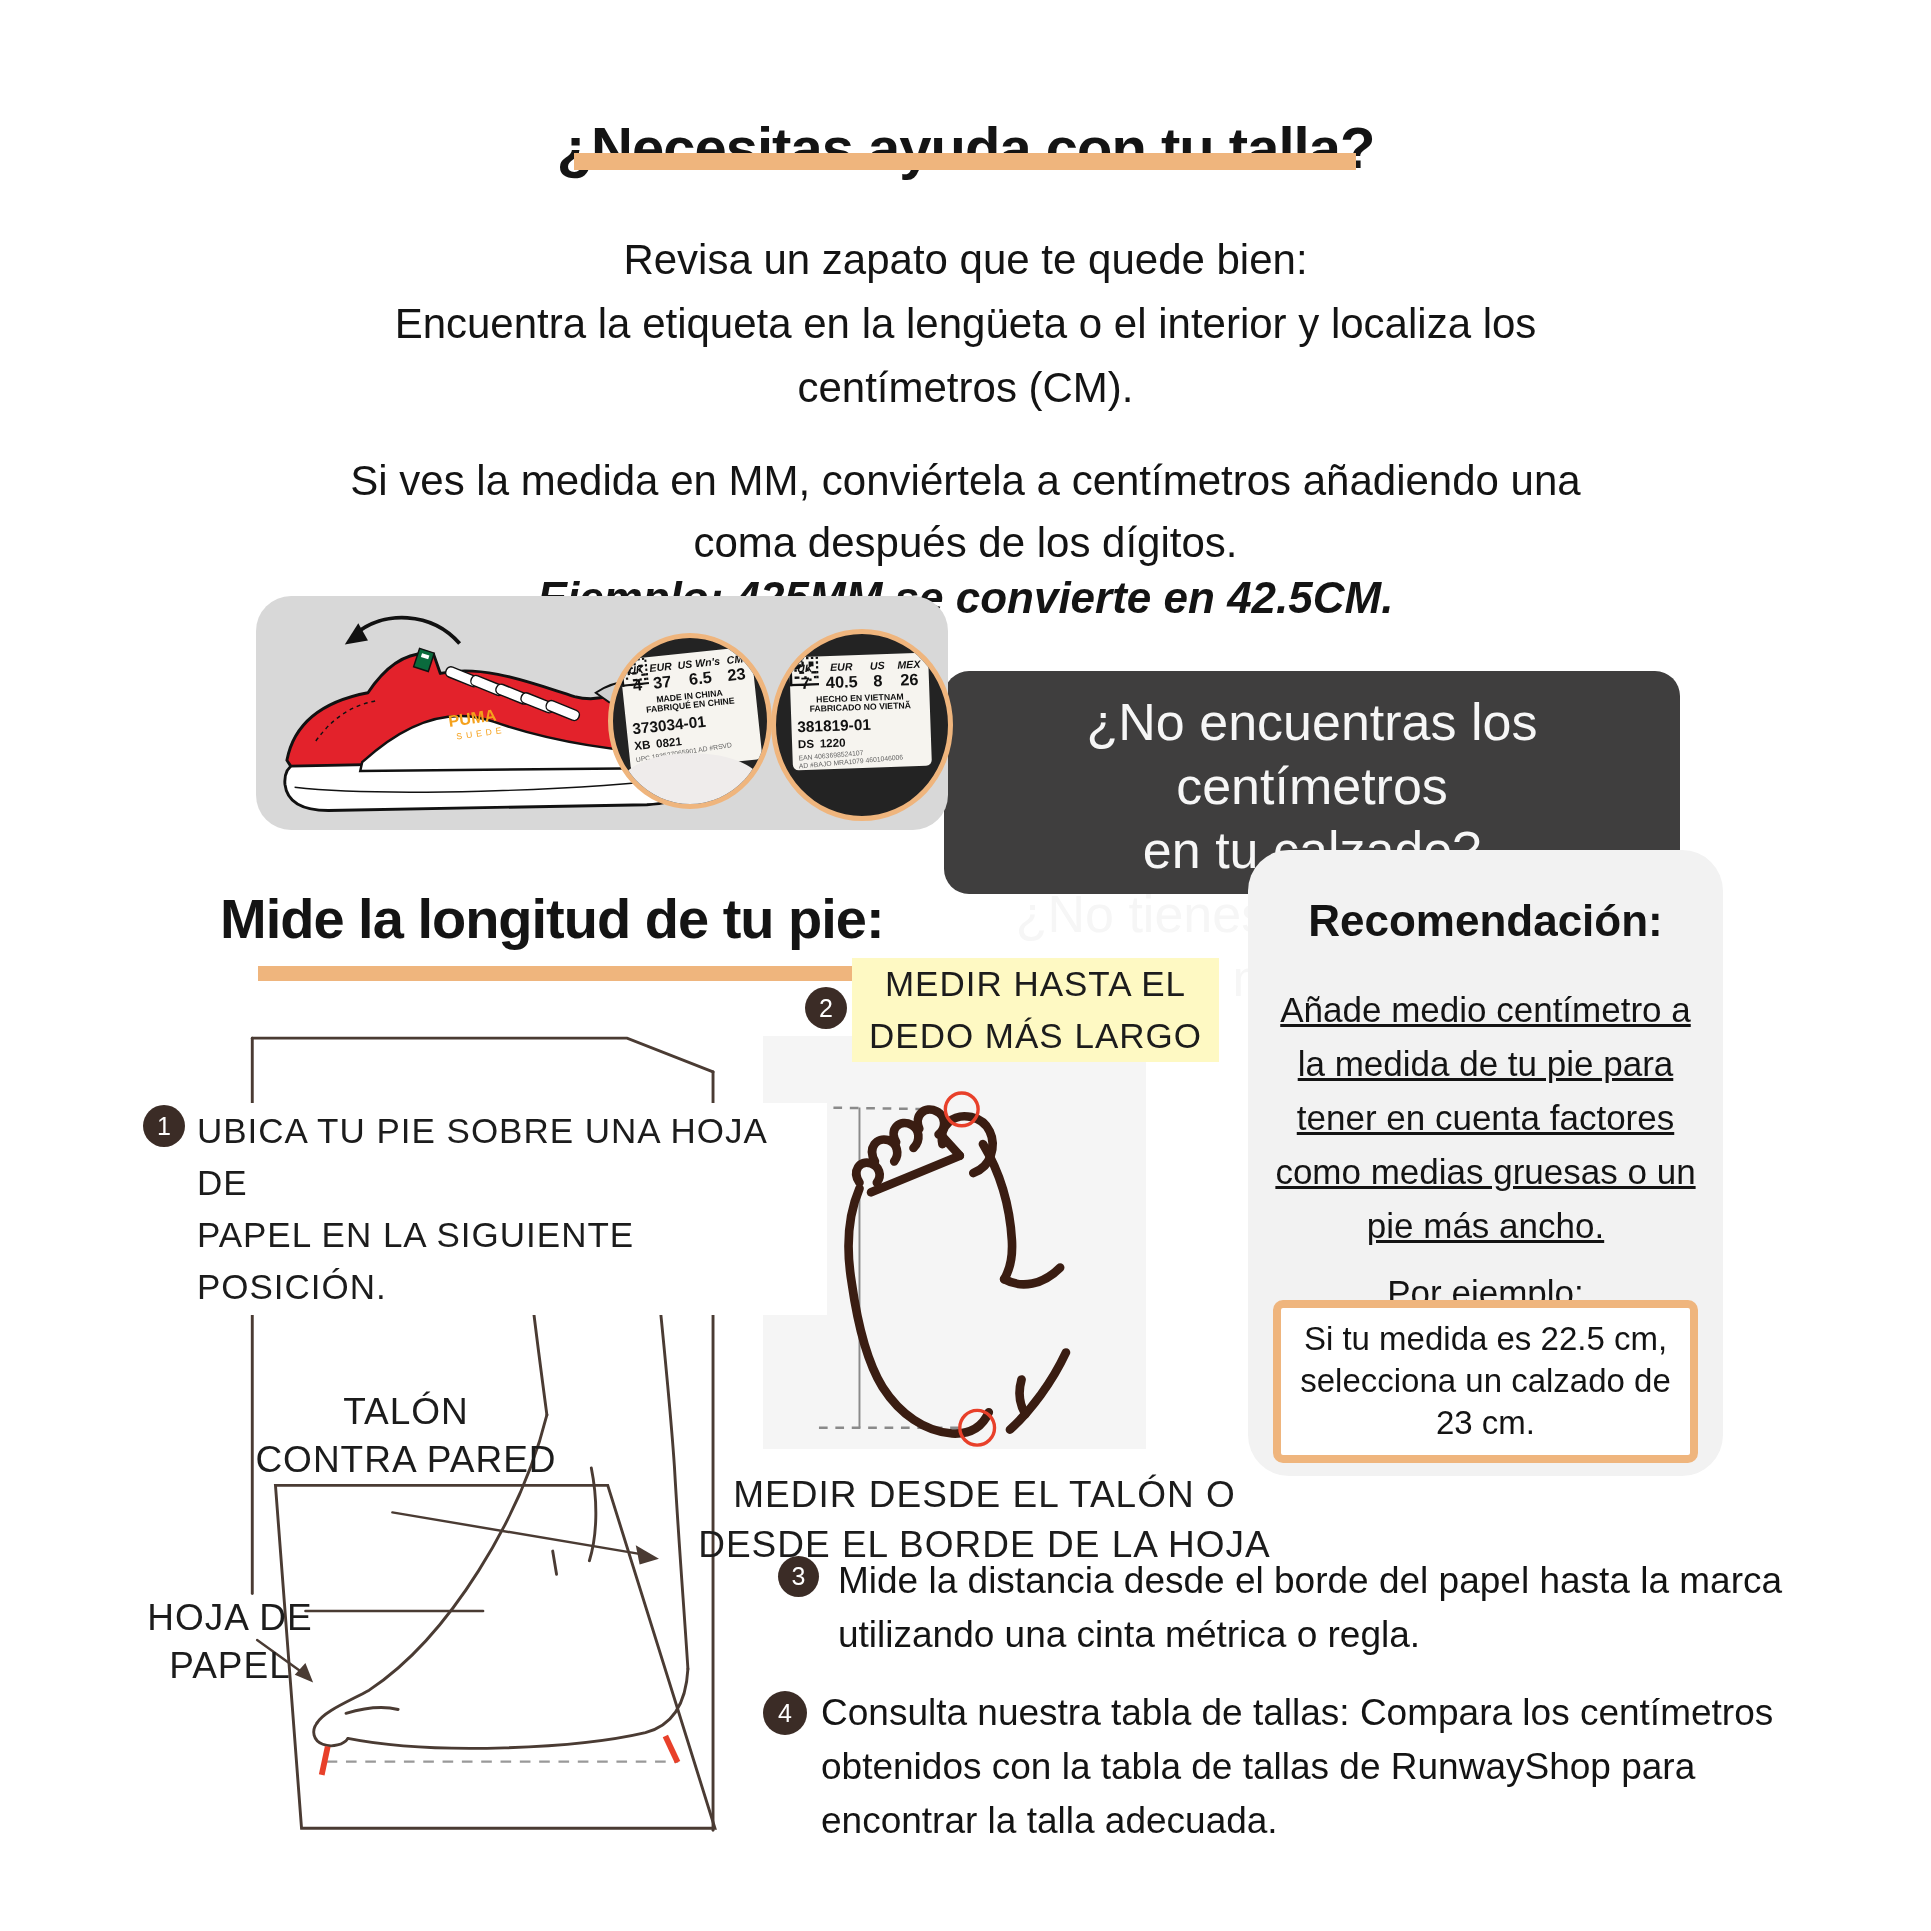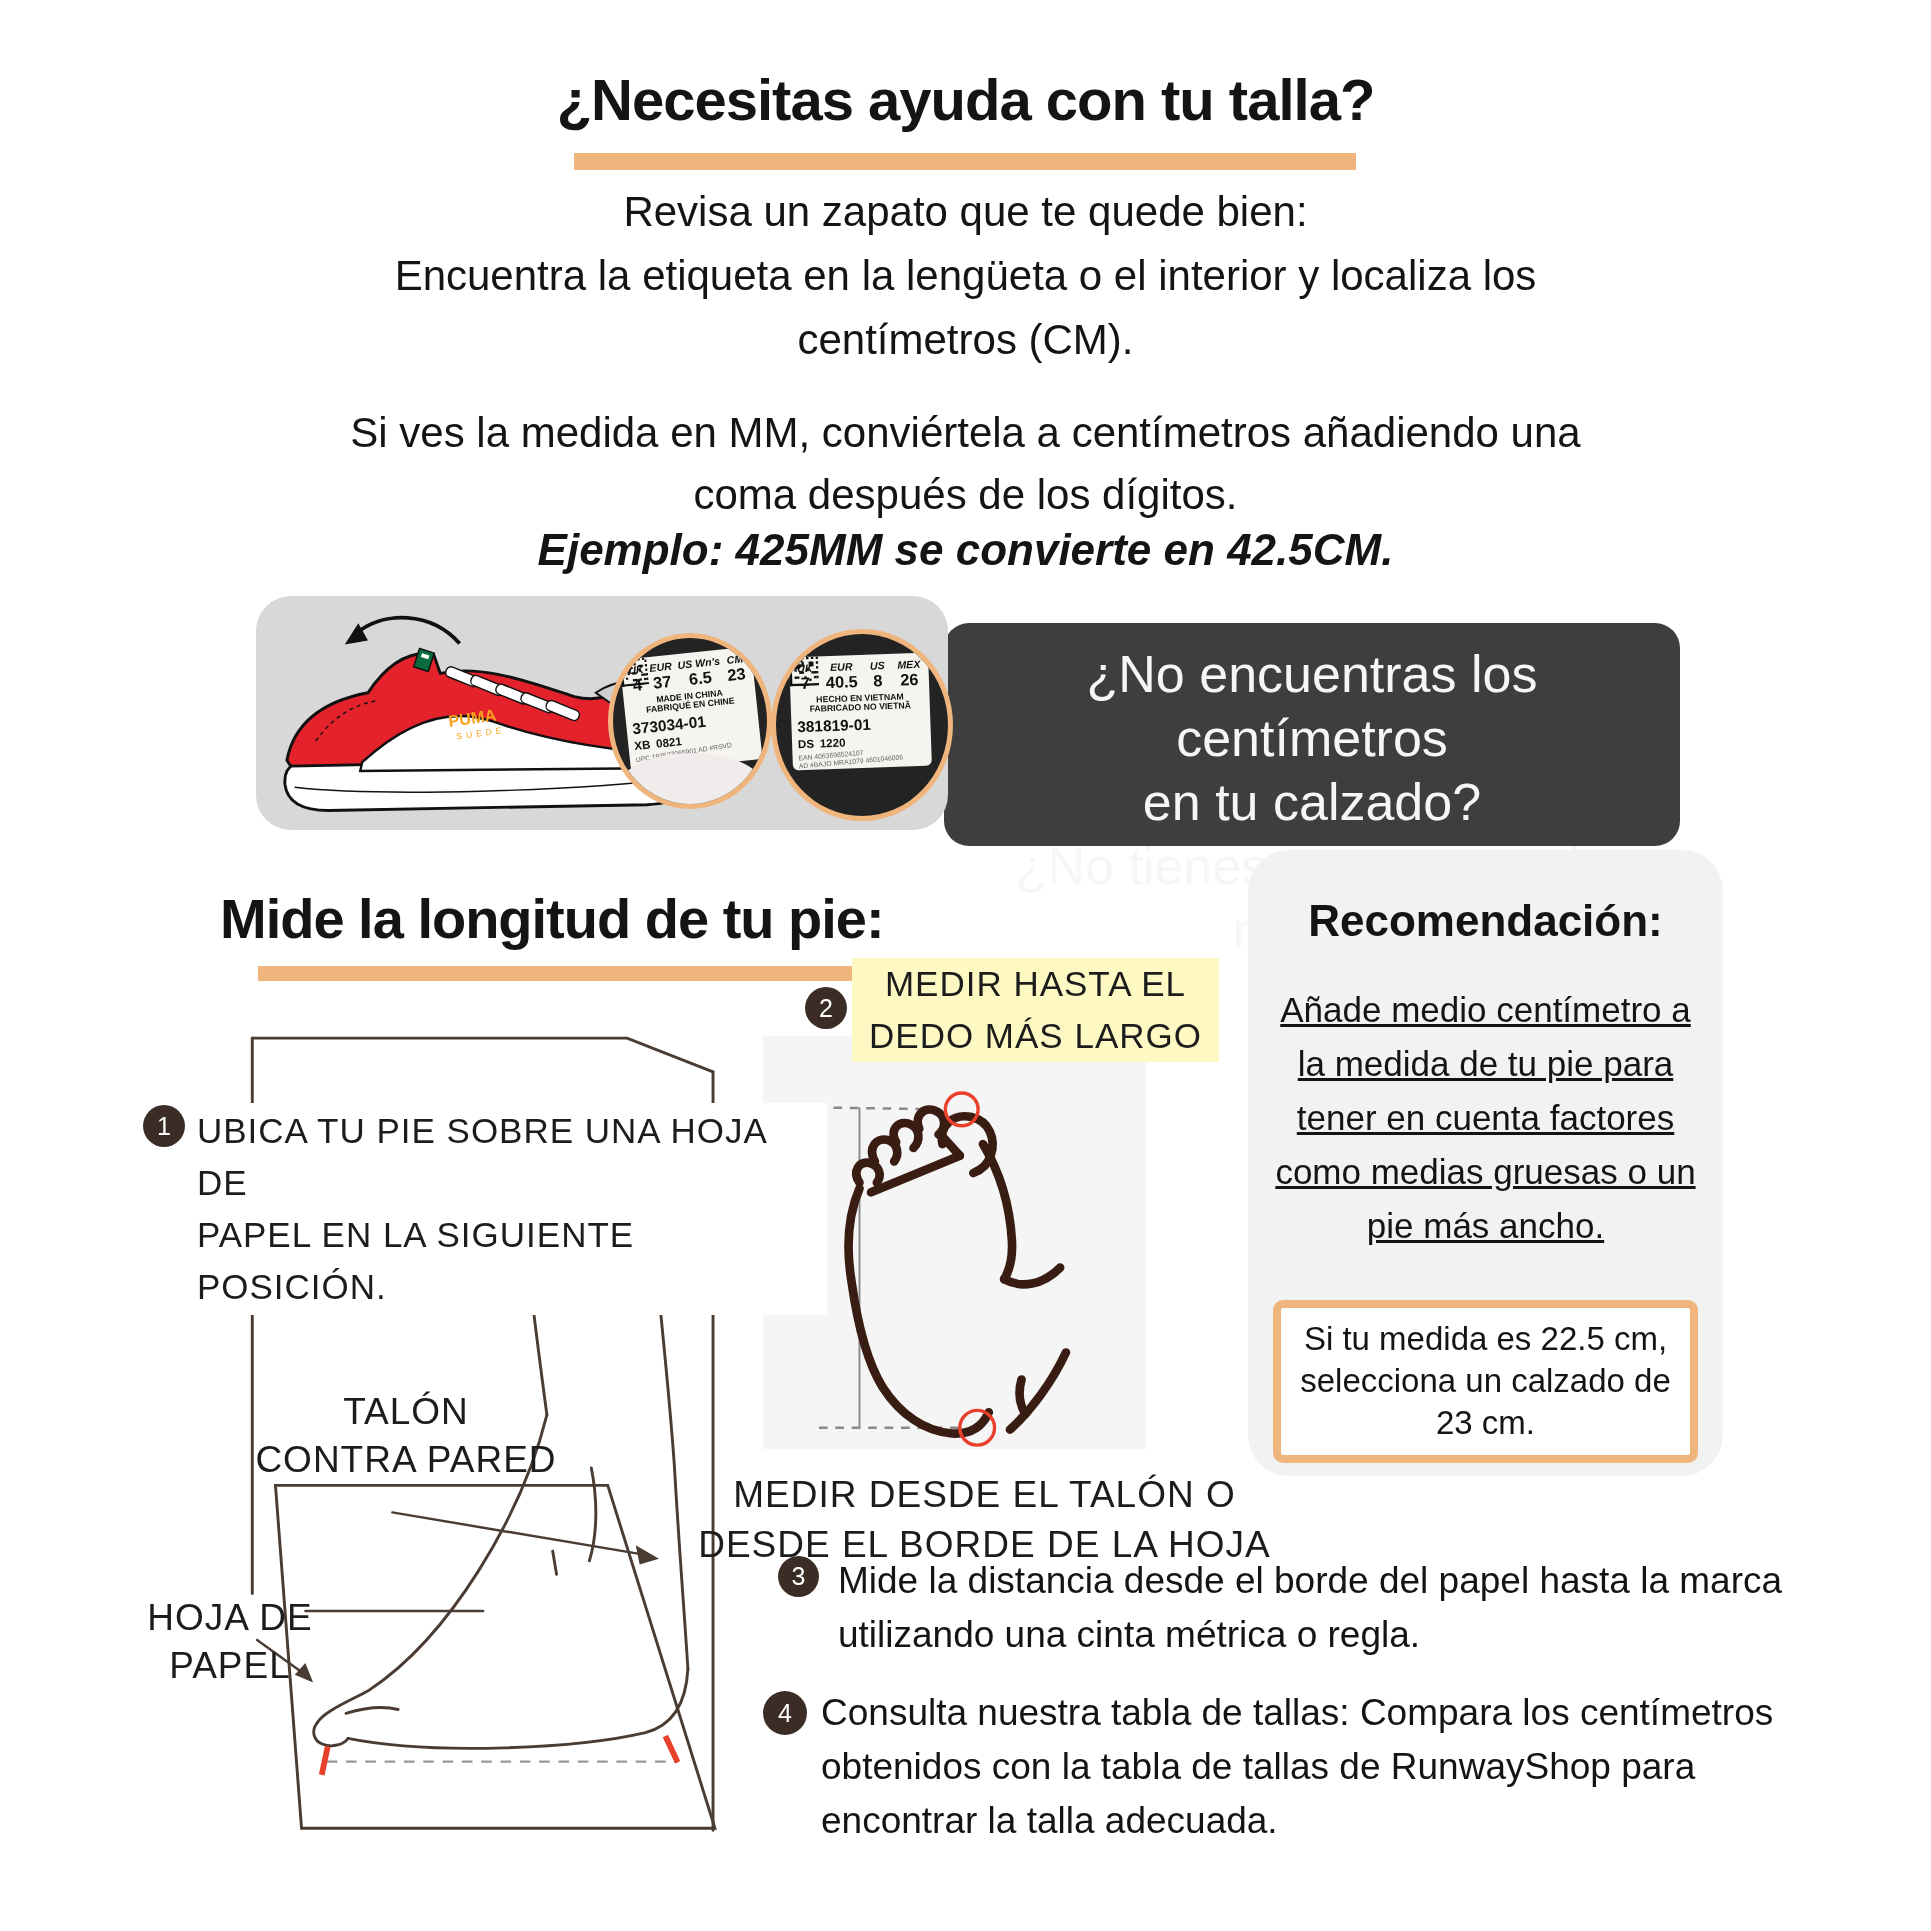--- a/index.html
+++ b/index.html
@@ -1,19 +1,19 @@
 <!DOCTYPE html>
 <html style="--accent: #efb57d; --dark_box: #3f3e3e; --badge: #3b2c26; --strip: #d8d8d8; --panel: #f2f2f2; --paper: #f5f5f5; --shoe_red: #e3222b; --gold: #f5a11c; --green: #0a6b3d; --red_mark: #e8402a; --foot_stroke: #3a1d12; --line: #4a3b33; --ink: #141414;"><head>
 <meta charset="utf-8">
 <style>
   html,body{margin:0;padding:0;background:#fff;}
   #page{position:relative;width:1931px;height:1931px;background:#fff;overflow:hidden;
         font-family:"Liberation Sans",sans-serif;color:var(--ink);}
   .abs{position:absolute;}
-  .ctr{text-align:center;}
+  .ctr{text-align:center;margin-top:48px;}
   
   .title{top:66px;left:0;width:1931px;font-size:58px;font-weight:700;letter-spacing:-1px;}
   .rule{background:var(--accent);height:17.4px;}
   .rule-title{left:574px;top:153px;width:782px;}
   .intro{top:180px;left:0;width:1931px;font-size:42px;line-height:64px;}
   .mm{top:402px;left:0;width:1931px;font-size:42px;line-height:62px;}
   .example{top:525px;left:0;width:1931px;font-size:44px;font-weight:700;font-style:italic;}
   
   .strip{left:256px;top:596px;width:692px;height:234px;border-radius:35px;background:var(--strip);z-index:2;}
   .strip svg{position:absolute;left:0;top:0;}
@@ -312,20 +312,21 @@
   </div>
 
   <span class="badge" style="left:805px;top:987px;width:42px;height:42px;">2</span>
   <div class="abs caps s2text">MEDIR HASTA EL<br>DEDO MÁS LARGO</div>
 
   <div class="abs caps heel-label">MEDIR DESDE EL TALÓN O<br>DESDE EL BORDE DE LA HOJA</div>
 
   <div class="abs panel">
     <div class="panel-h">Recomendación:</div>
     <div class="panel-body">Añade medio centímetro a<br>la medida de tu pie para<br>tener en cuenta factores<br>como medias gruesas o un<br>pie más ancho.</div>
+    <div class="panel-ex">Por ejemplo:</div>
     <div class="ex-box">Si tu medida es 22.5 cm,<br>selecciona un calzado de<br>23 cm.</div>
   </div>
 
   <span class="badge" style="left:778px;top:1556px;width:41px;height:41px;">3</span>
   <div class="abs stepbody s3text">Mide la distancia desde el borde del papel hasta la marca<br>utilizando una cinta métrica o regla.</div>
 
   <span class="badge" style="left:763px;top:1691px;width:44px;height:44px;">4</span>
   <div class="abs stepbody s4text">Consulta nuestra tabla de tallas: Compara los centímetros<br>obtenidos con la tabla de tallas de RunwayShop para<br>encontrar la talla adecuada.</div>
 
 </div>

